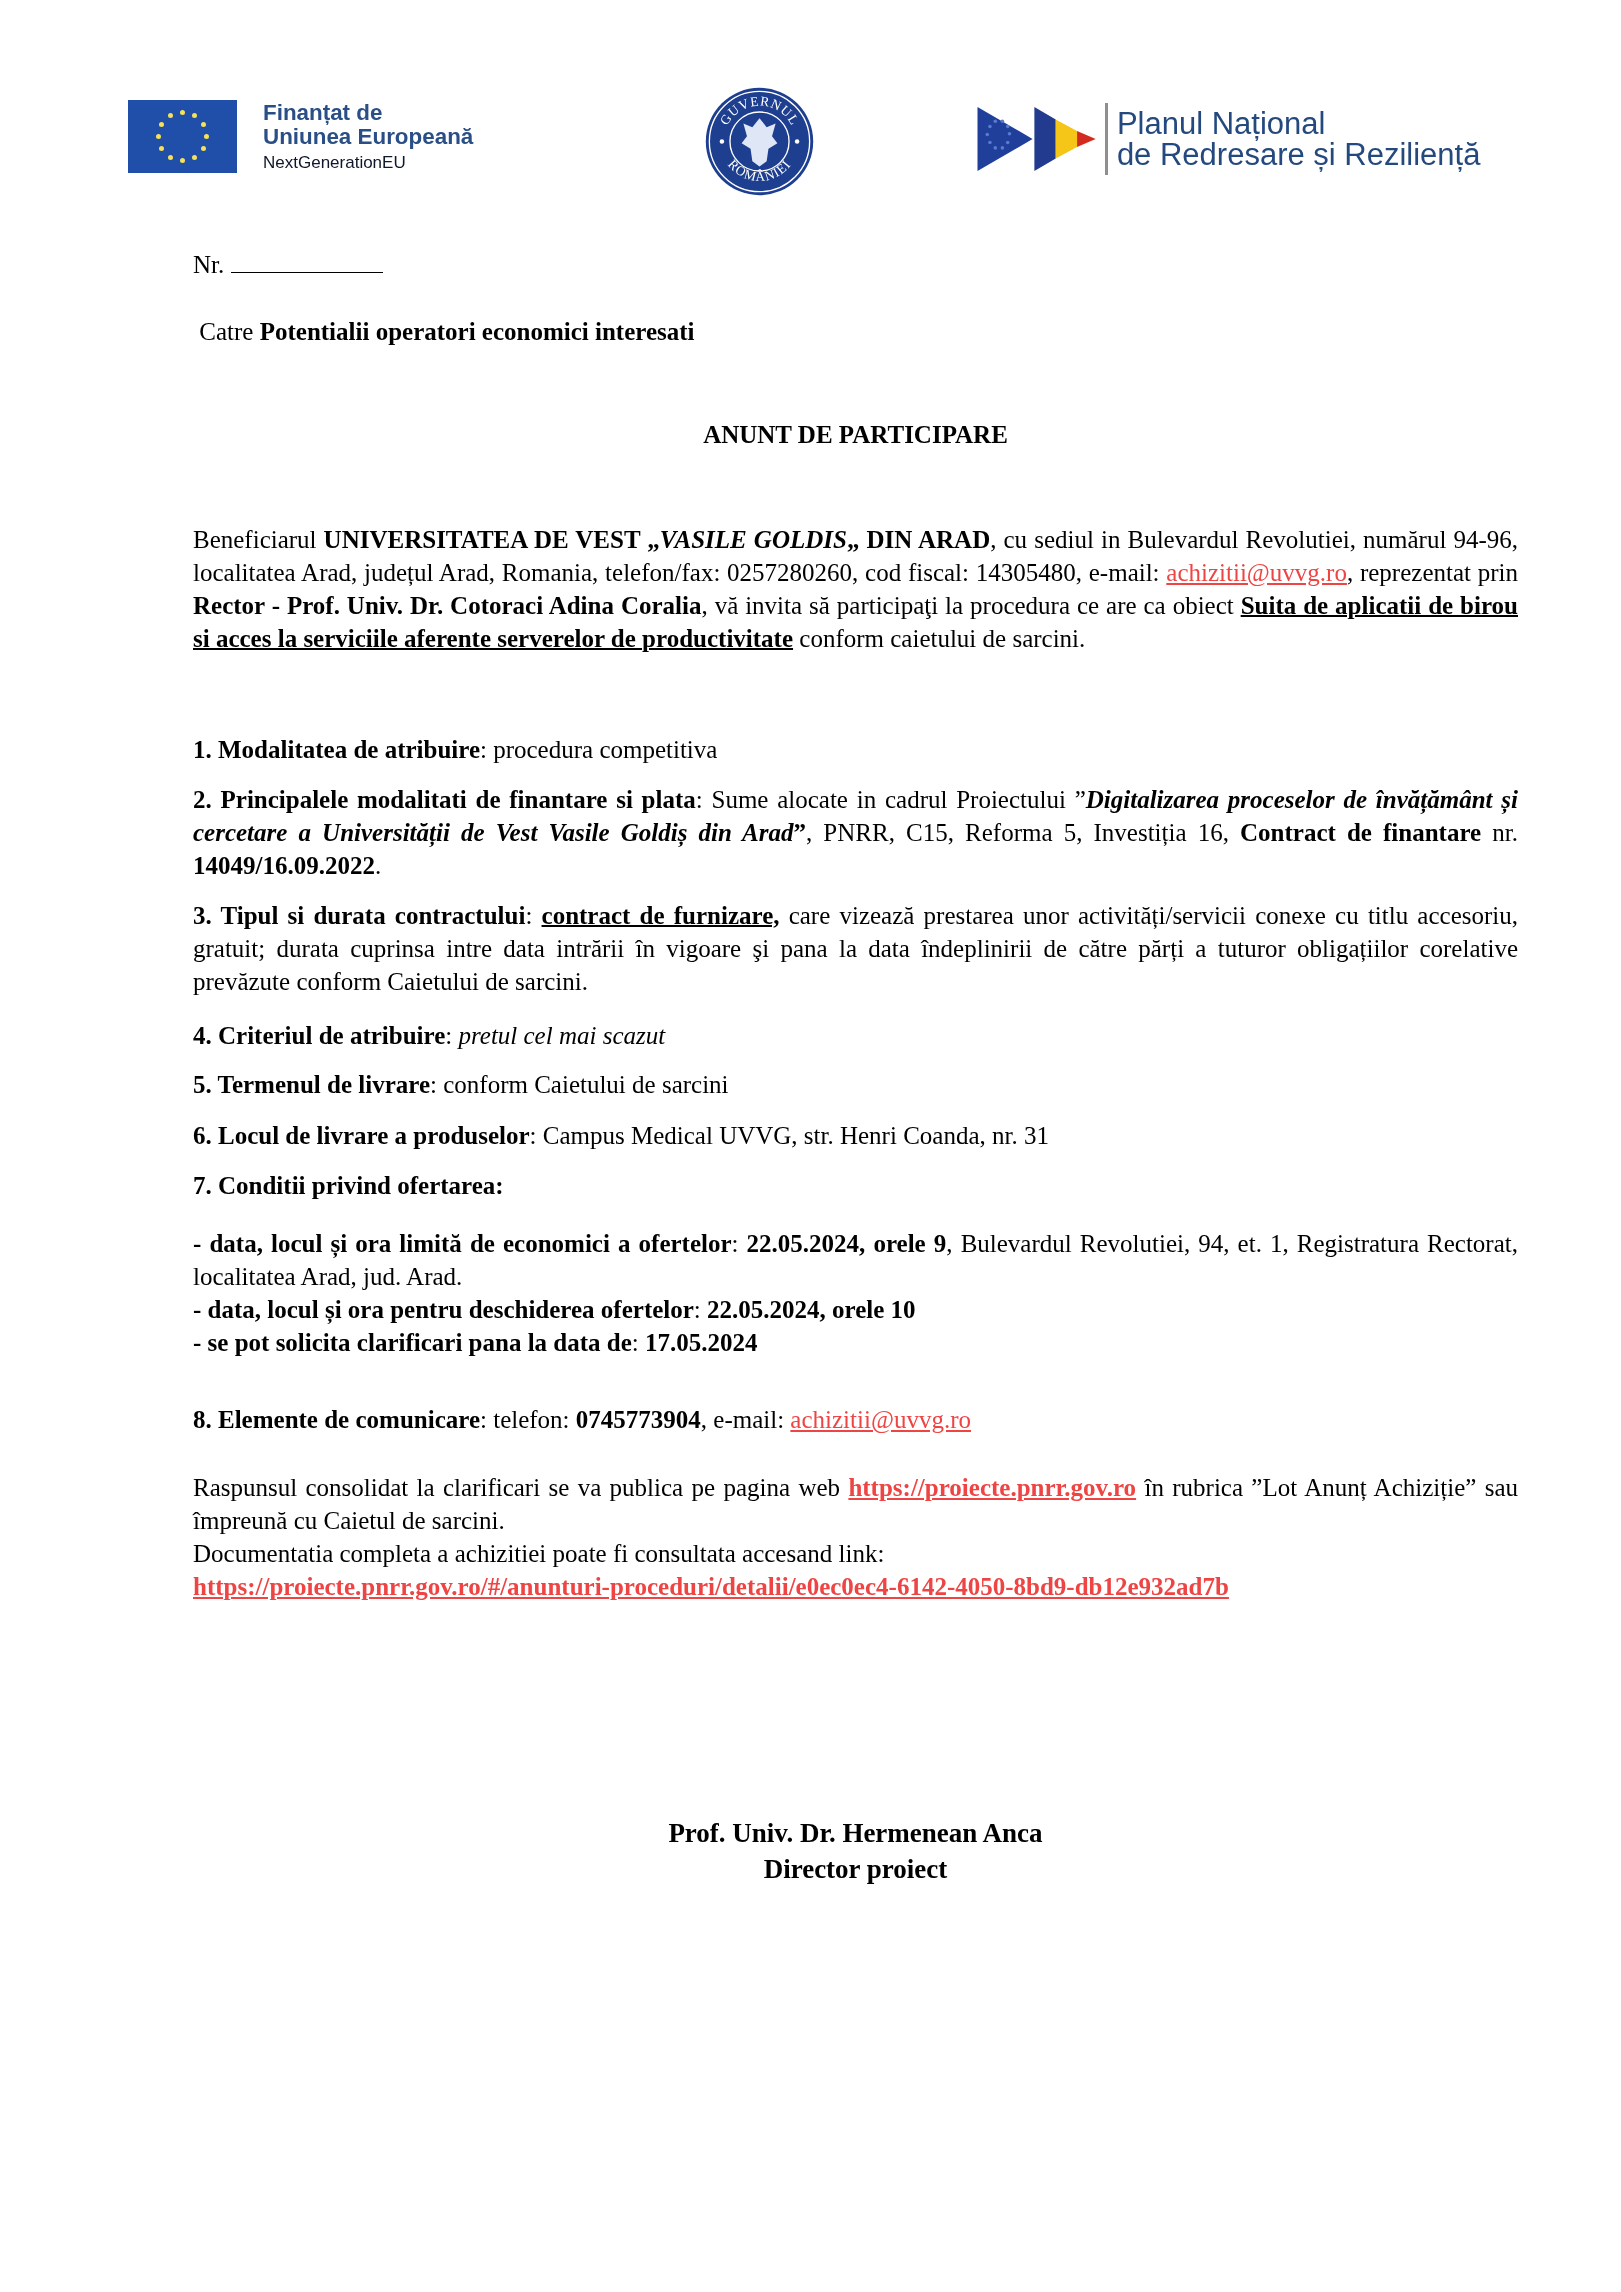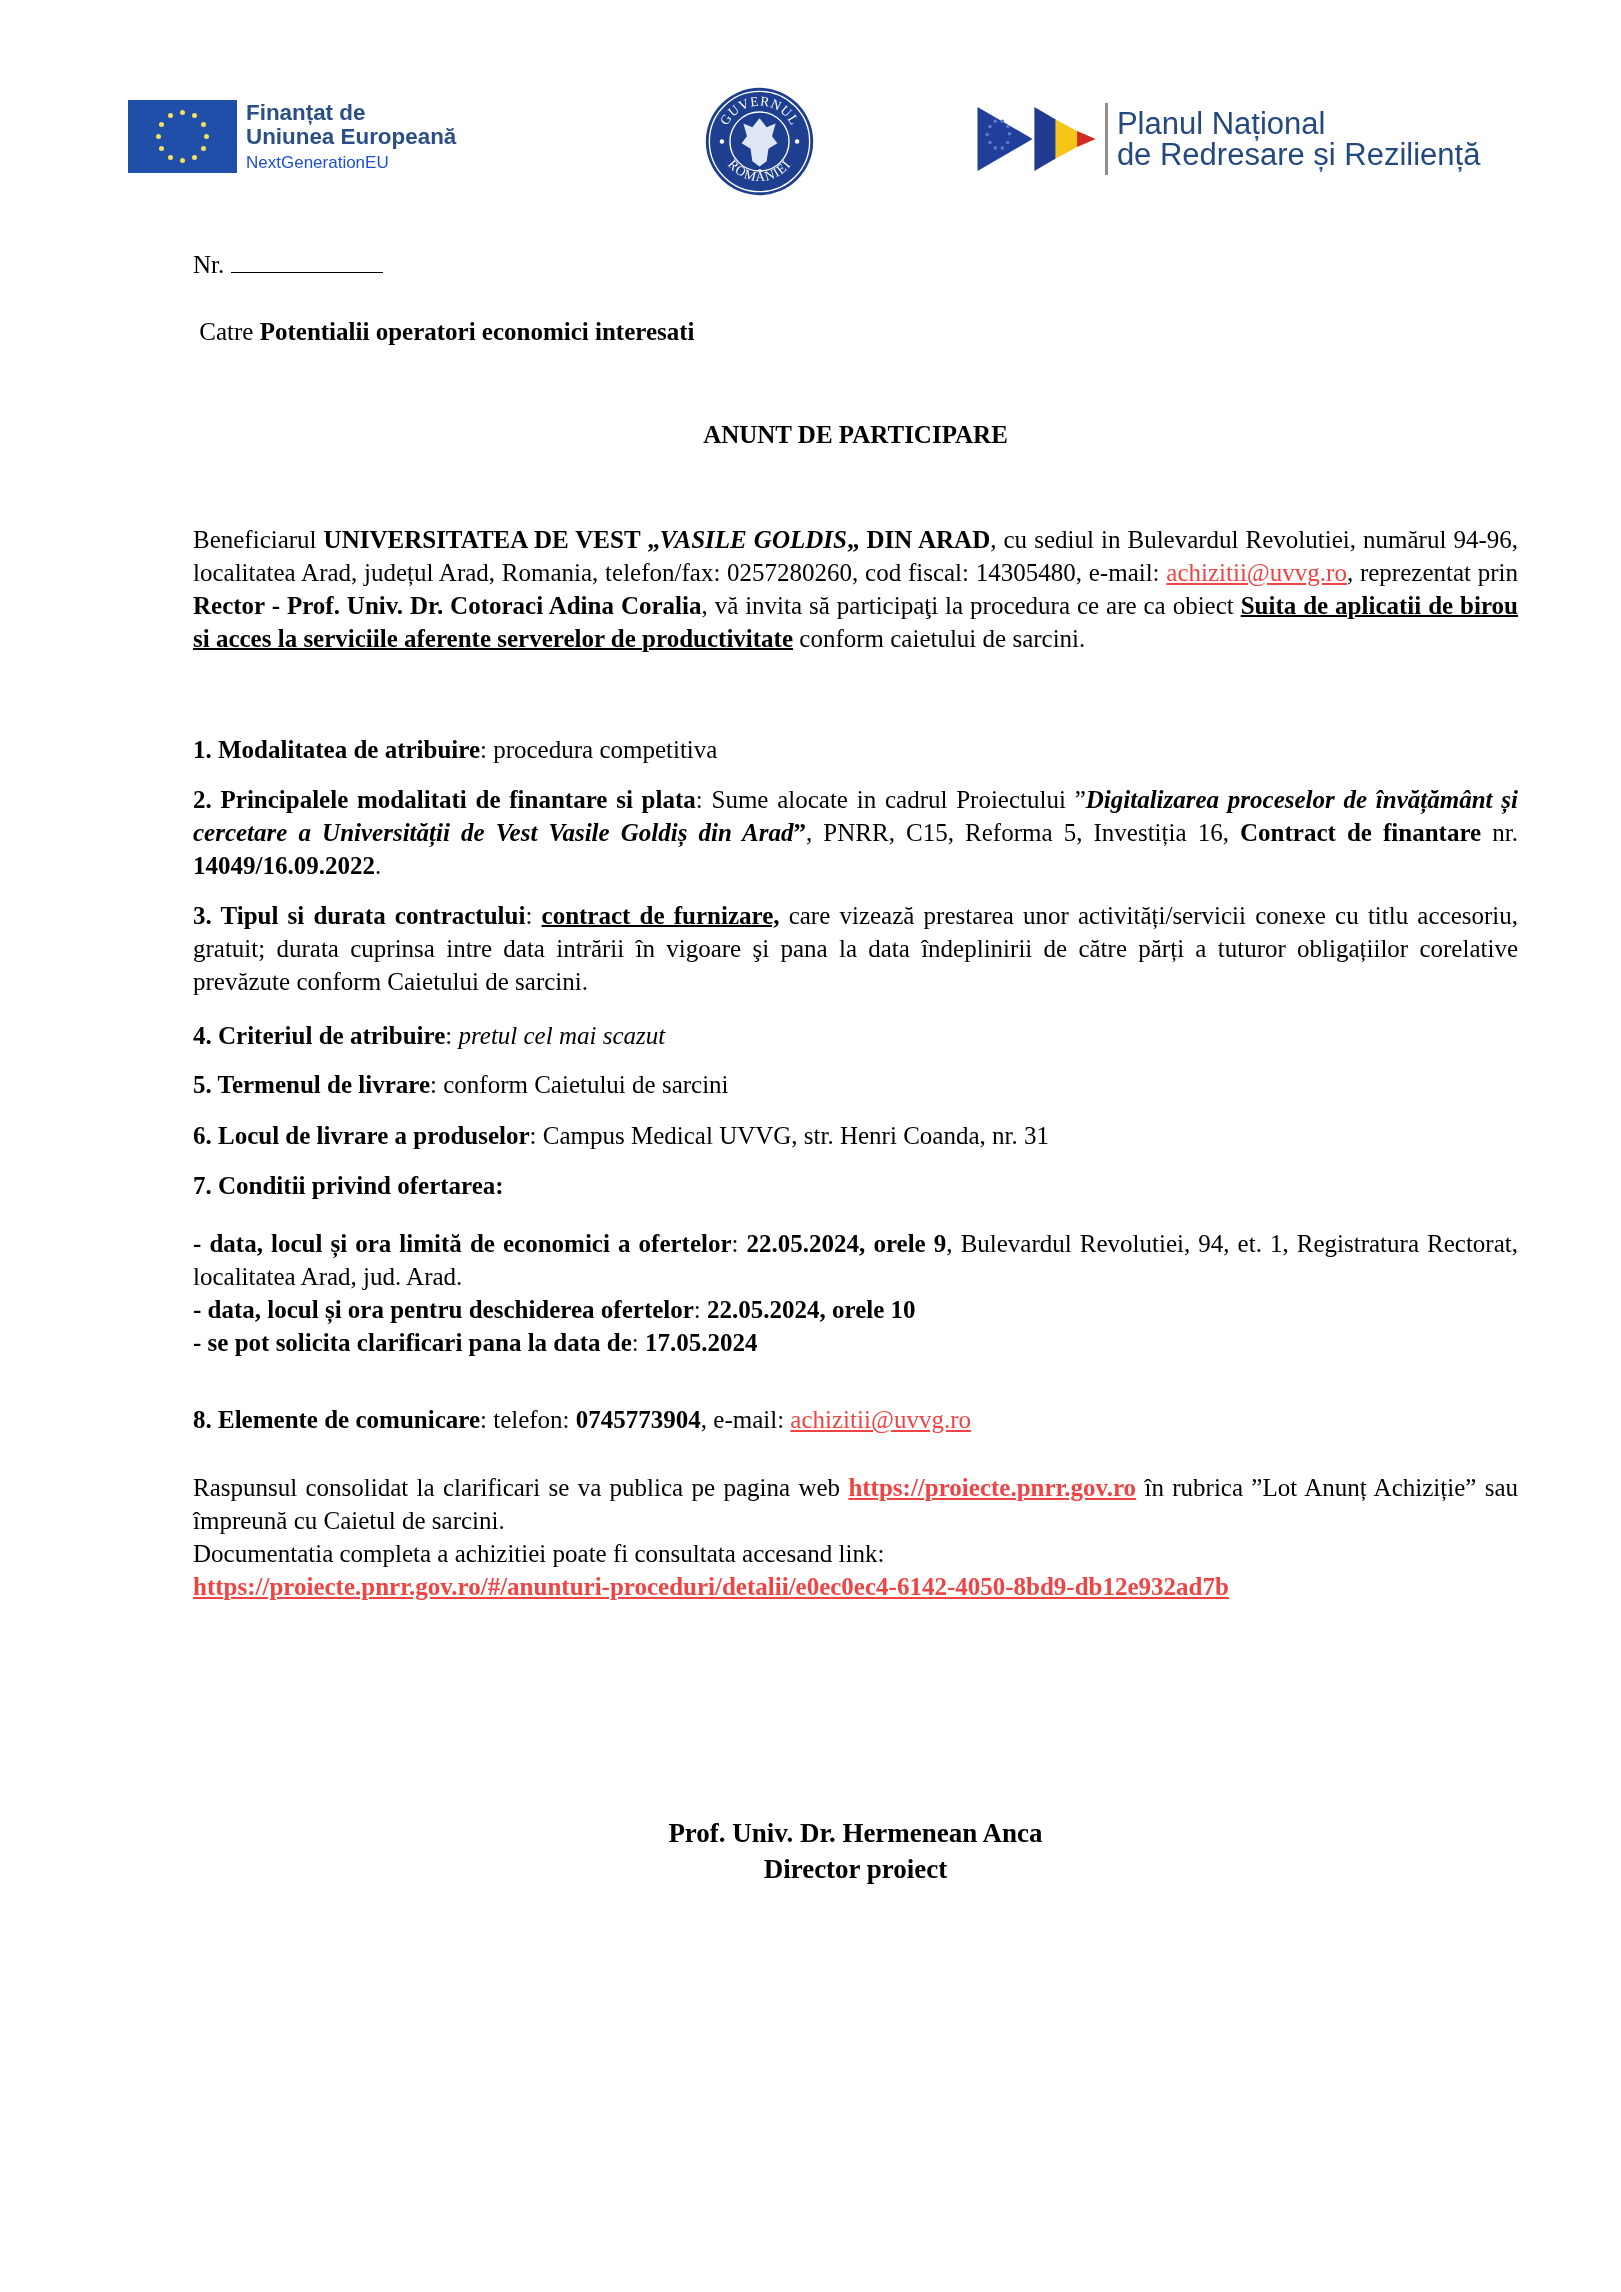--- a/index.html
+++ b/index.html
@@ -2,23 +2,23 @@
 <html style="font-size:14.3px"><head>
 <meta charset="utf-8">
 <style>
   html, body { margin: 0; padding: 0; background: #ffffff; }
   body { width: 1622px; height: 2293px; position: relative; overflow: hidden;
          font-family: "Liberation Serif", "DejaVu Serif", serif; color: #000; }
   .logo-row { position: absolute; left: 0; top: 0; width: 1622px; height: 215px; }
   .logo-eu { position: absolute; left: 128px; top: 100px; display: flex; align-items: center; }
   .eu-flag { width: 109px; height: 73px; background: #1f4fa8; position: relative; }
   .eu-star { position: absolute; width: 5.4px; height: 5.4px; background: #f5e05a; border-radius: 50%; }
-  .eu-text { margin-left: 9px; font-family: "Liberation Sans", "DejaVu Sans", sans-serif; line-height: 1.05; }
+  .eu-text { margin-left: 26px; font-family: "Liberation Sans", "DejaVu Sans", sans-serif; line-height: 1.05; }
   .eu-text .l1, .eu-text .l2 { color: #2a4f86; font-weight: bold; font-size: 22.4px; }
-  .eu-text .l3 { color: #1d4ed8; font-size: 17px; margin-top: 5.4px; }
+  .eu-text .l3 { color: #0f172a; font-size: 17px; margin-top: 5.4px; }
   .logo-gov { position: absolute; left: 704px; top: 86px; width: 111px; height: 111px; }
   .logo-pnrr { position: absolute; left: 977px; top: 103px; display: flex; align-items: center; }
   .pnrr-mark { width: 121px; height: 64px; position: relative; }
   .pnrr-sep { width: 2.7px; height: 72px; background: #8f8f8f; margin: 0 9px 0 7.2px; }
   .pnrr-text { font-family: "Liberation Sans", "DejaVu Sans", sans-serif; color: #24497e; font-size: 31px; line-height: 1.0; }
 
   .doc { position: absolute; left: 193px; top: 0; width: 1325px; }
   .para { font-size: 25px; line-height: 33px; text-align: justify; position: absolute; left: 0; width: 1325px; }
   .nr { top: 248px; text-align: left; }
   .blank { display: inline-block; width: 152px; border-bottom: 1.8px solid #000; height: 21.5px; vertical-align: baseline; }

